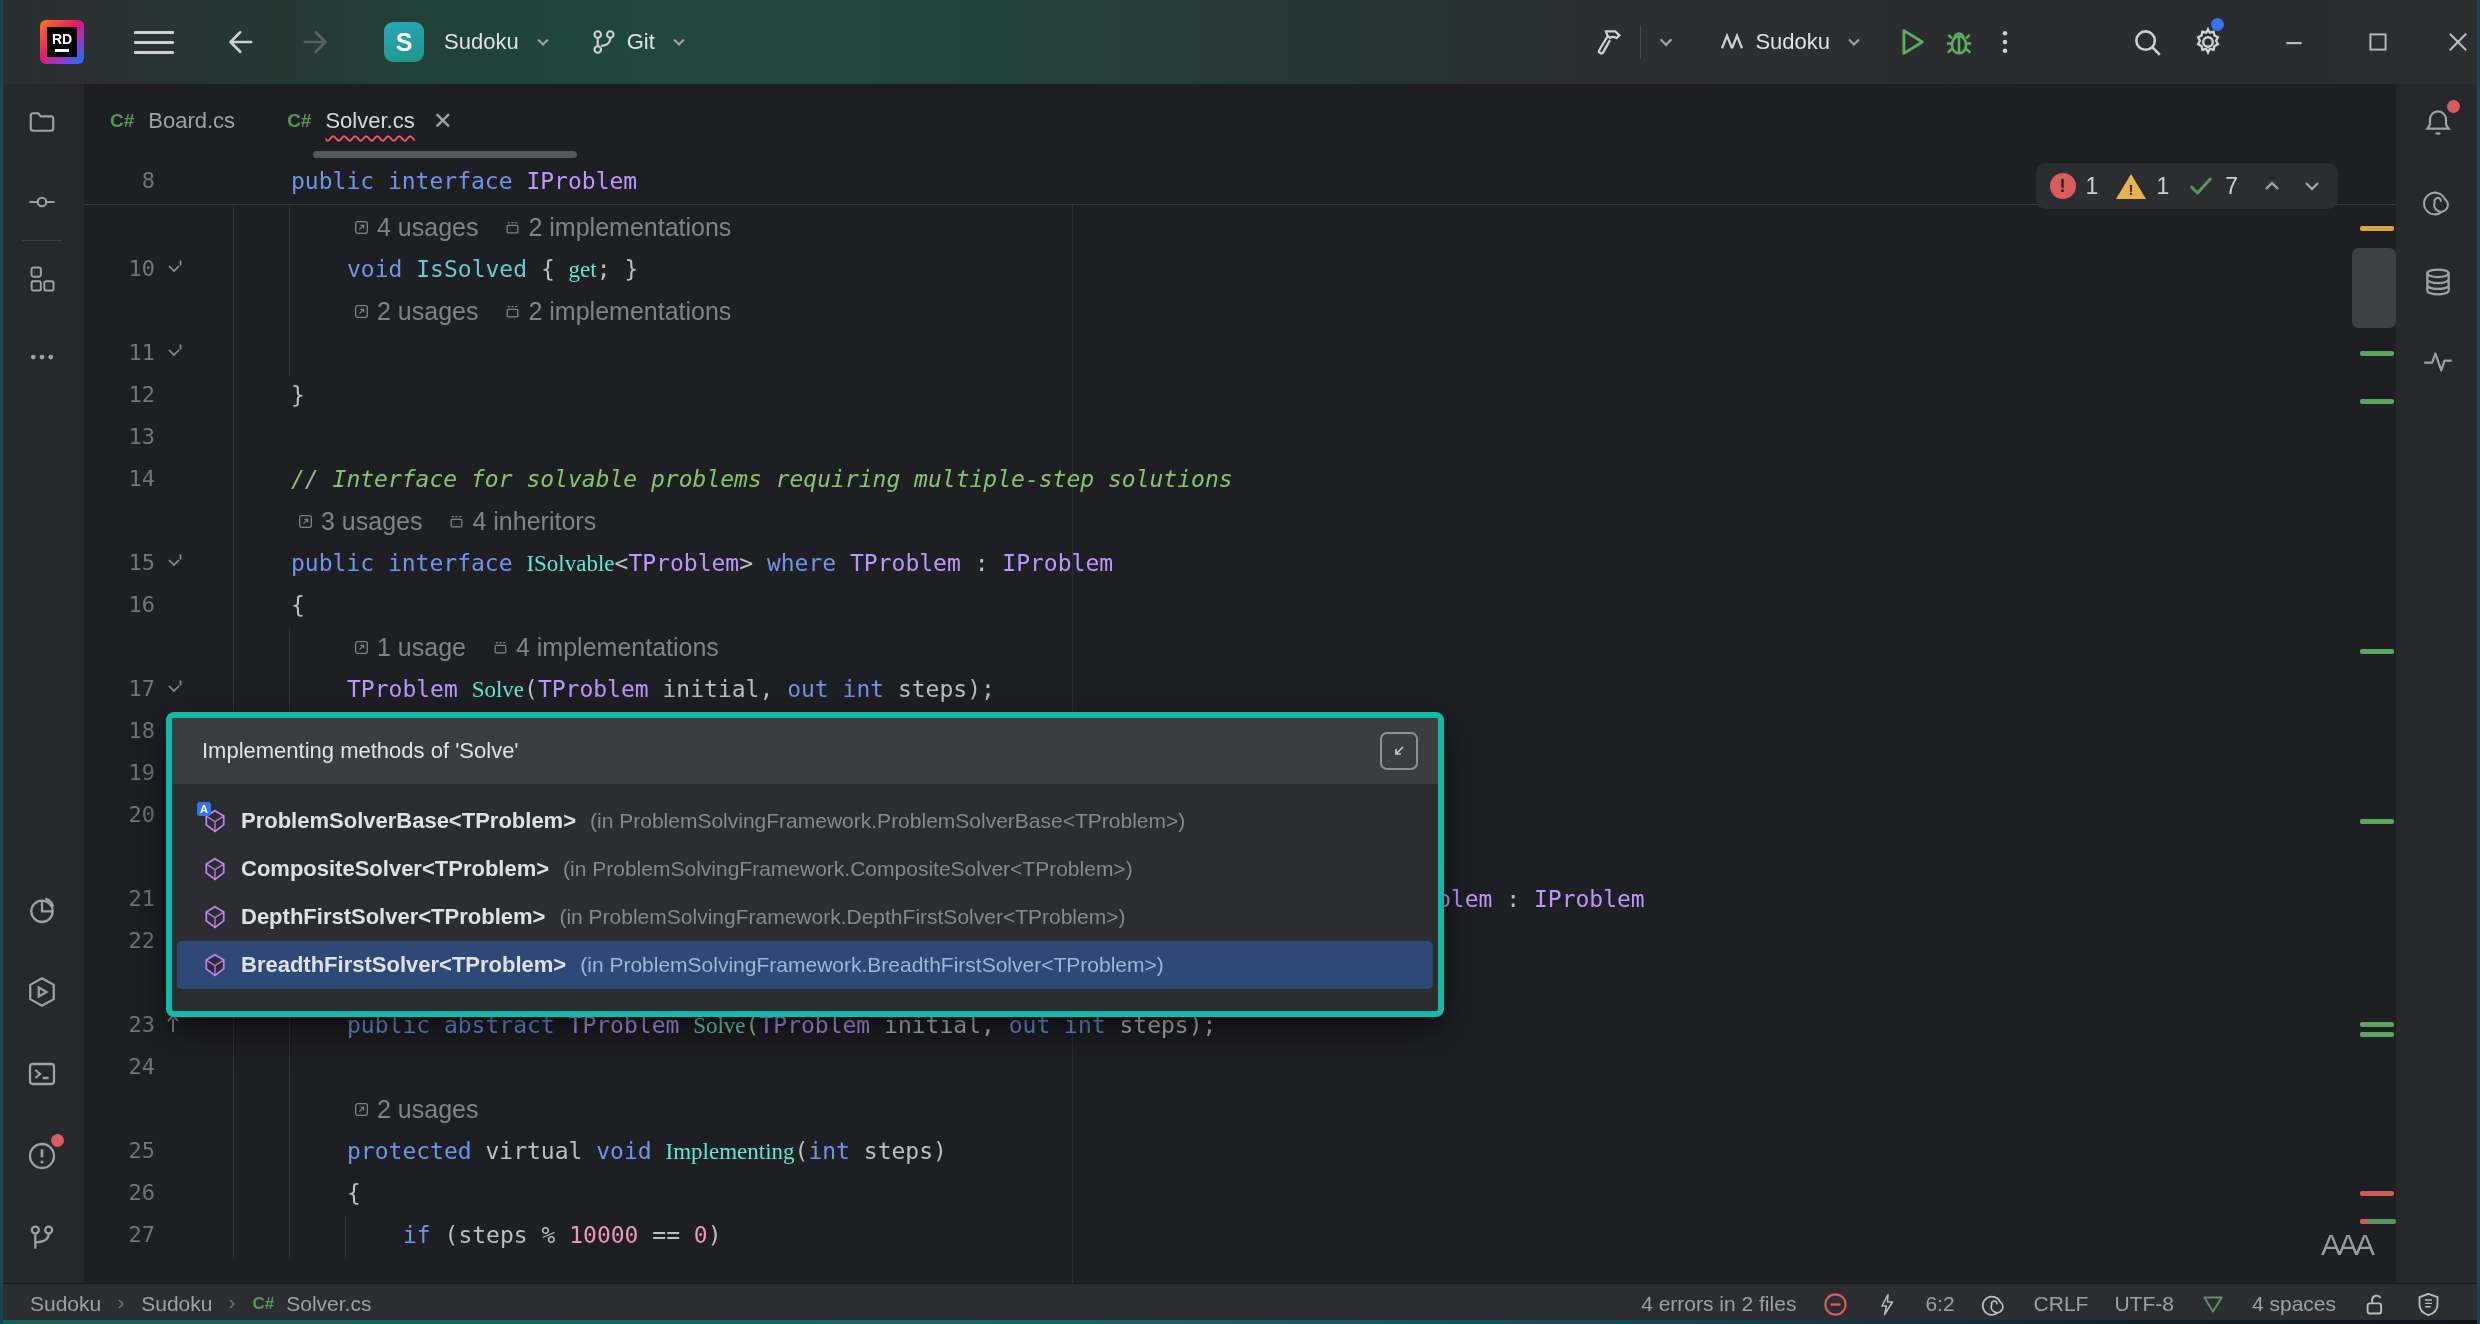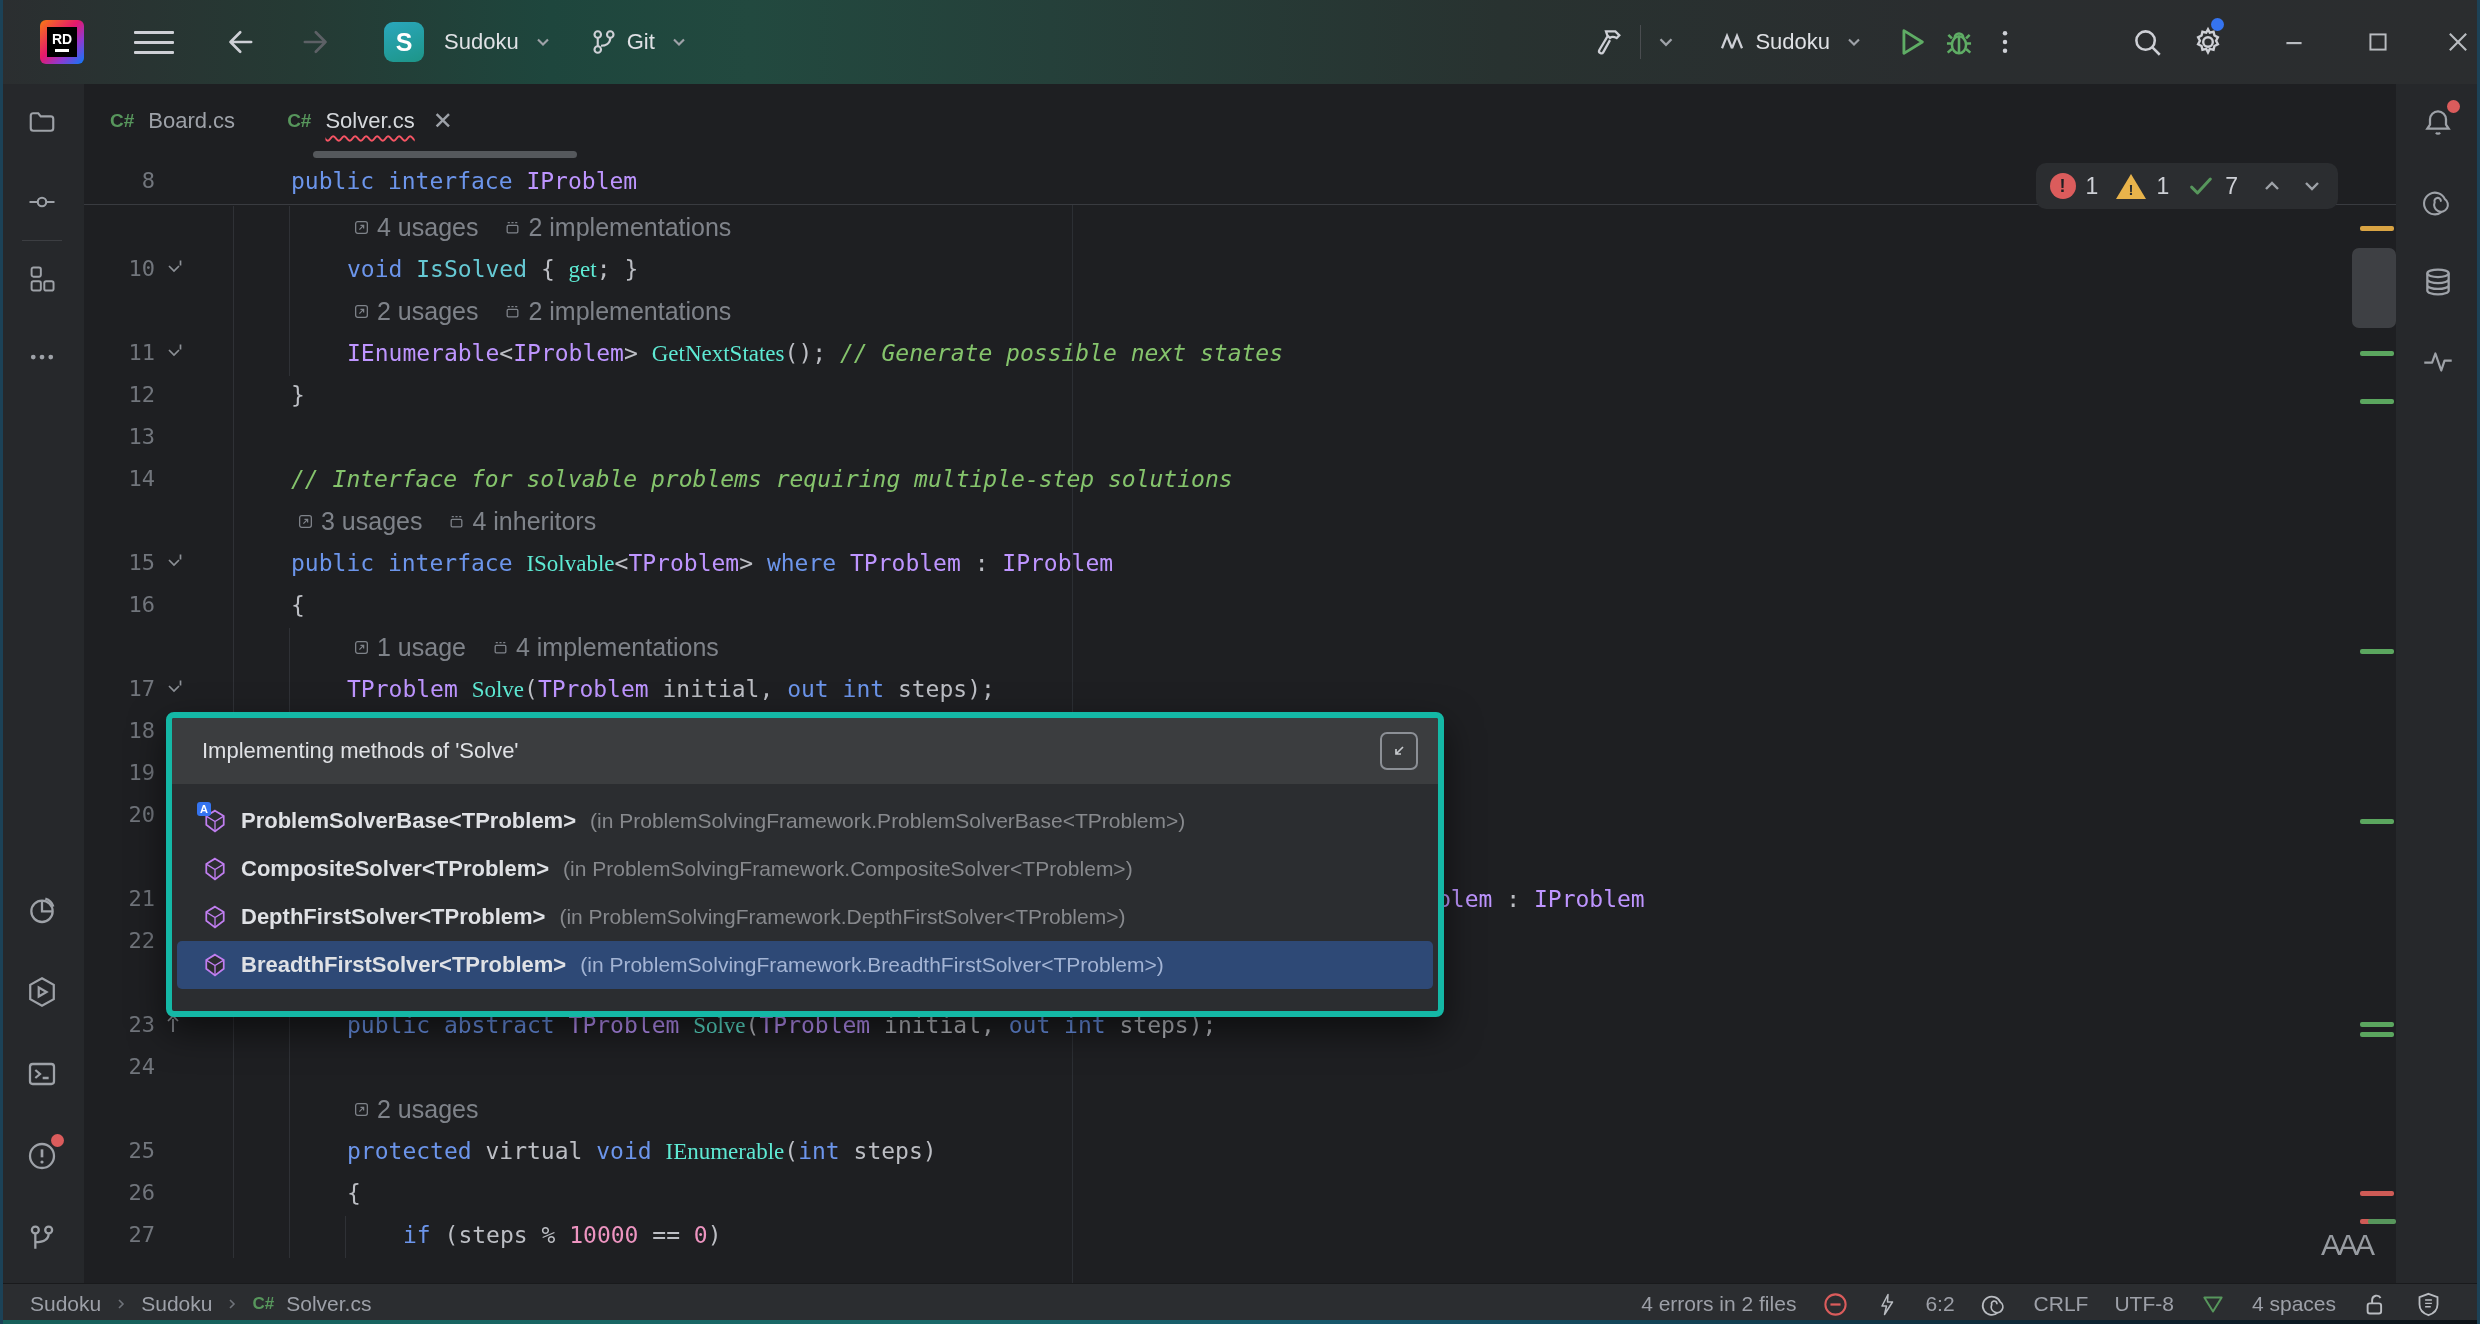--- a/index.html
+++ b/index.html
@@ -347,21 +347,21 @@
         <div class="crow"><span class="codeline hintline" style="left:269px"><span class="hintpart"><span><svg width="17" height="17" viewBox="0 0 16 16">
                   <rect x="2.5" y="2.5" width="11" height="11" rx="2" fill="none" stroke="#7f838a" stroke-width="1.2"></rect>
                   <path d="M6 10 L10 6 M7 6 h3 v3" stroke="#7f838a" stroke-width="1.2" fill="none"></path>
                 </svg></span><span>2 usages</span></span><span class="hintpart"><span><svg width="17" height="17" viewBox="0 0 16 16">
                   <rect x="3" y="6" width="10" height="7" rx="1" fill="none" stroke="#7f838a" stroke-width="1.2"></rect>
                   <path d="M3.5 3.5 h2 M7 3.5 h2 M10.5 3.5 h2" stroke="#7f838a" stroke-width="1.2"></path>
                 </svg></span><span>2 implementations</span></span></span></div>
         <div class="crow"><span class="ln">11</span><span class="fold"><svg width="20" height="20" viewBox="0 0 20 20">
               <path d="M5 8 l5 5 5-5" stroke="#8c9096" stroke-width="1.7" fill="none"></path>
               <path d="M16.5 2.5 v5" stroke="#8c9096" stroke-width="1.7"></path>
-            </svg></span><span class="codeline" style="left:263px"><span class="tk-ty">IEnumerable</span><span class="tk-pl">&lt;</span><span class="tk-ty">IProblem</span><span class="tk-pl">&gt; </span><span class="tk-m">GetNextStates</span><span class="tk-pl">(); </span><span class="tk-cm">// Generate possible next states</span></span></div>
+            </svg></span></div>
         <div class="crow"><span class="ln">12</span><span class="codeline" style="left:207px"><span class="tk-pl">}</span></span></div>
         <div class="crow"><span class="ln">13</span><span class="codeline" style="left:207px"></span></div>
         <div class="crow"><span class="ln">14</span><span class="codeline" style="left:207px"><span class="tk-cm">// Interface for solvable problems requiring multiple-step solutions</span></span></div>
         <div class="crow"><span class="codeline hintline" style="left:213px"><span class="hintpart"><span><svg width="17" height="17" viewBox="0 0 16 16">
                   <rect x="2.5" y="2.5" width="11" height="11" rx="2" fill="none" stroke="#7f838a" stroke-width="1.2"></rect>
                   <path d="M6 10 L10 6 M7 6 h3 v3" stroke="#7f838a" stroke-width="1.2" fill="none"></path>
                 </svg></span><span>3 usages</span></span><span class="hintpart"><span><svg width="17" height="17" viewBox="0 0 16 16">
                   <rect x="3" y="6" width="10" height="7" rx="1" fill="none" stroke="#7f838a" stroke-width="1.2"></rect>
                   <path d="M3.5 3.5 h2 M7 3.5 h2 M10.5 3.5 h2" stroke="#7f838a" stroke-width="1.2"></path>
                 </svg></span><span>4 inheritors</span></span></span></div>
@@ -390,21 +390,21 @@
         <div class="crow"><span class="codeline" style="left:263px"></span></div>
         <div class="crow"><span class="ln">23</span><span class="fold"><svg width="20" height="20" viewBox="0 0 20 20">
               <path d="M4 7 l5-5 5 5" stroke="#8c9096" stroke-width="1.7" fill="none"></path>
               <path d="M9 5 v13" stroke="#8c9096" stroke-width="1.7"></path>
             </svg></span><span class="codeline" style="left:263px"><span class="tk-kw">public abstract </span><span class="tk-ty">TProblem </span><span class="tk-m">Solve</span><span class="tk-pl">(</span><span class="tk-ty">TProblem </span><span class="tk-pr">initial</span><span class="tk-pl">, </span><span class="tk-kw">out int </span><span class="tk-pr">steps</span><span class="tk-pl">);</span></span></div>
         <div class="crow"><span class="ln">24</span><span class="codeline" style="left:263px"></span></div>
         <div class="crow"><span class="codeline hintline" style="left:269px"><span class="hintpart"><span><svg width="17" height="17" viewBox="0 0 16 16">
                   <rect x="2.5" y="2.5" width="11" height="11" rx="2" fill="none" stroke="#7f838a" stroke-width="1.2"></rect>
                   <path d="M6 10 L10 6 M7 6 h3 v3" stroke="#7f838a" stroke-width="1.2" fill="none"></path>
                 </svg></span><span>2 usages</span></span></span></div>
-        <div class="crow"><span class="ln">25</span><span class="codeline" style="left:263px"><span class="tk-kw">protected </span><span class="tk-pl">virtual </span><span class="tk-kw">void </span><span class="tk-m">IEnumerable</span><span class="tk-pl">(</span><span class="tk-kw">int </span><span class="tk-pr">steps</span><span class="tk-pl">)</span></span></div>
+        <div class="crow"><span class="ln">25</span><span class="codeline" style="left:263px"><span class="tk-kw">protected </span><span class="tk-pl">virtual </span><span class="tk-kw">void </span><span class="tk-m">Implementing</span><span class="tk-pl">(</span><span class="tk-kw">int </span><span class="tk-pr">steps</span><span class="tk-pl">)</span></span></div>
         <div class="crow"><span class="ln">26</span><span class="codeline" style="left:263px"><span class="tk-pl">{</span></span></div>
         <div class="crow"><span class="ln">27</span><span class="codeline" style="left:319px"><span class="tk-kw">if </span><span class="tk-pl">(</span><span class="tk-pr">steps</span><span class="tk-pl"> % </span><span class="tk-num">10000</span><span class="tk-pl"> == </span><span class="tk-num">0</span><span class="tk-pl">)</span></span></div>
       </div>
 
     <div class="inspect">
       <span class="err-ball">!</span>
       <span>1</span>
       <span class="warn-tri" style="margin-left:8px;">
           <span>!</span>
         </span>

